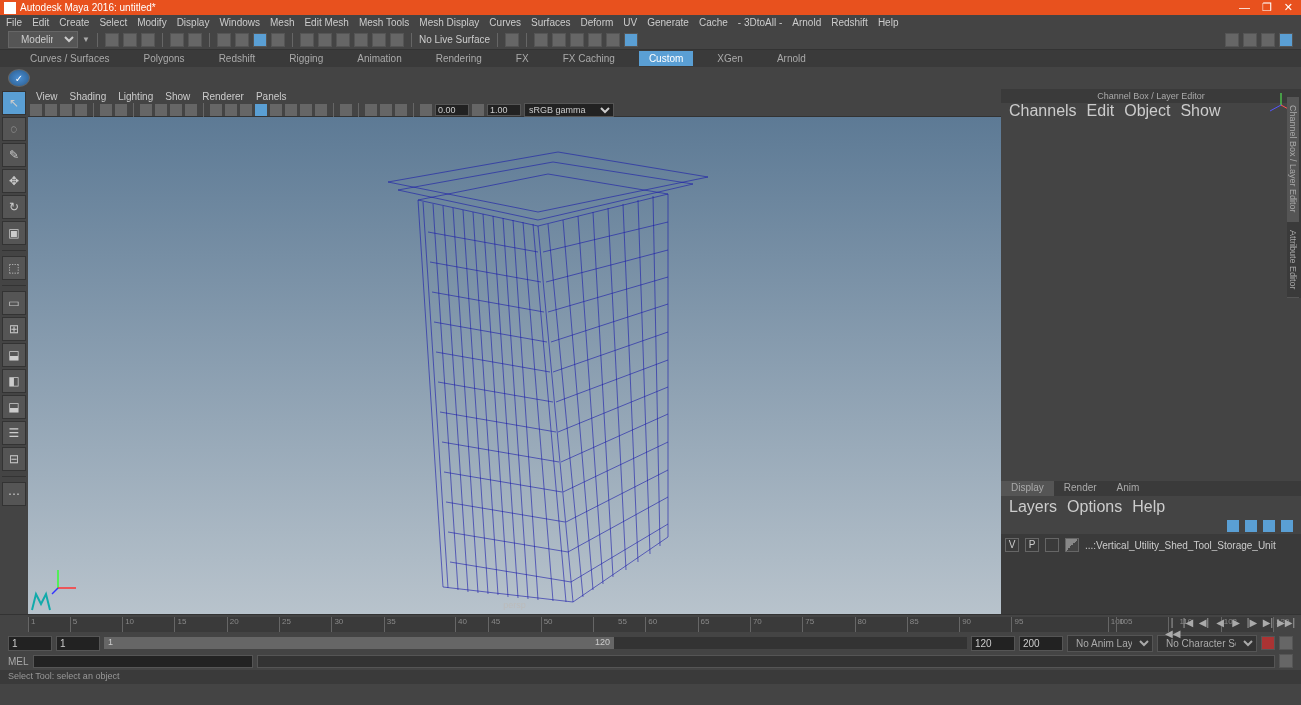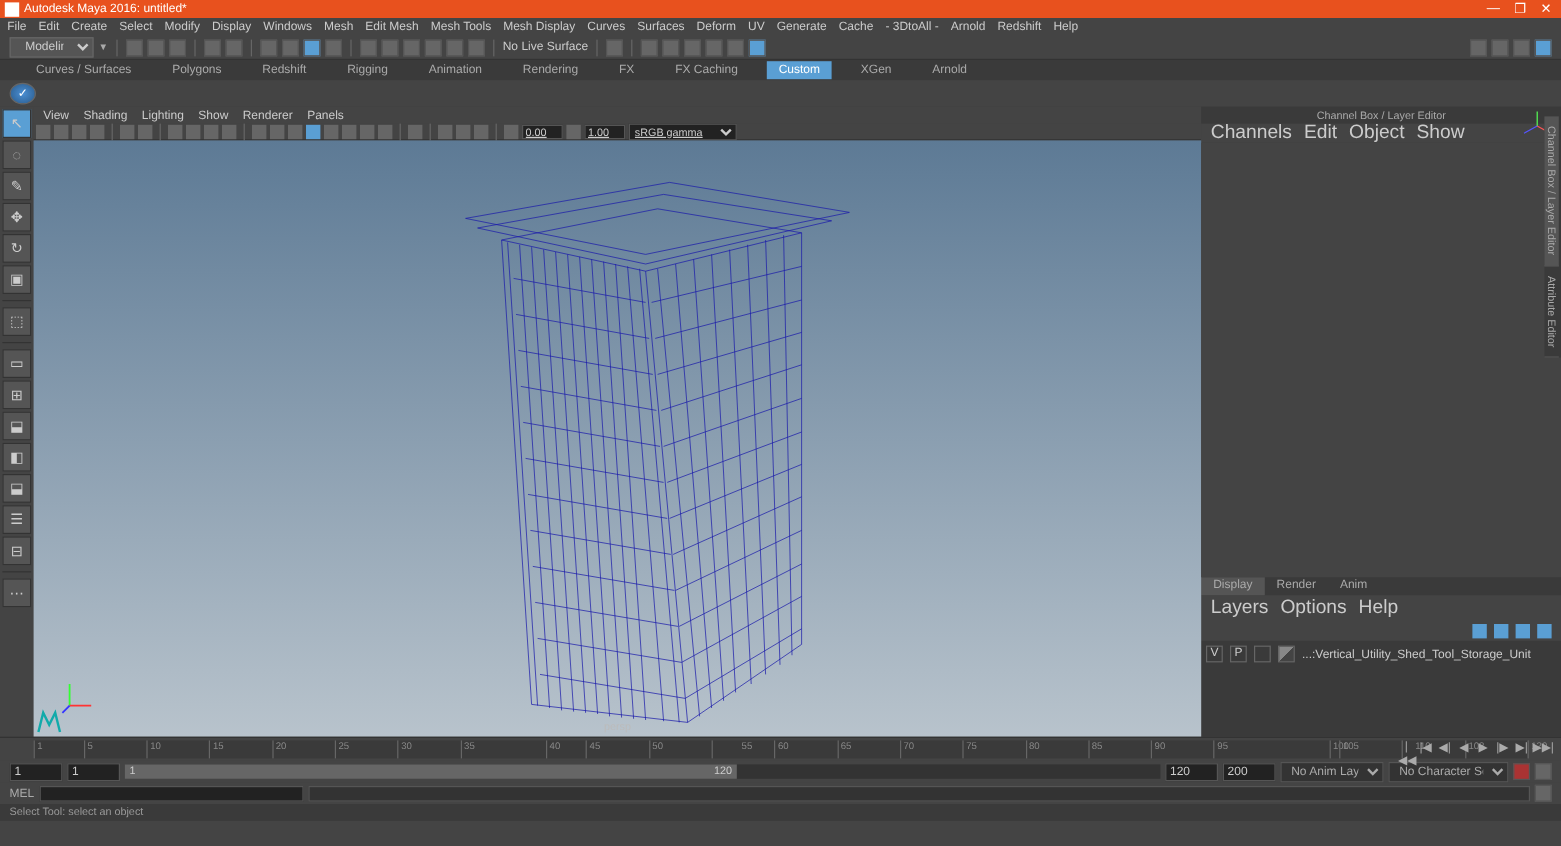--- a/index.html
+++ b/index.html
@@ -22,21 +22,21 @@
 .shelf-content { background: #444; height: 22px; display: flex; align-items: center; padding: 0 8px; gap: 6px; }
 .shelf-btn { width: 22px; height: 18px; border-radius: 50%; display:flex;align-items:center;justify-content:center; }
 .main-area { display: flex; height: 525px; }
 .left-toolbox { width: 28px; background: #444; display: flex; flex-direction: column; gap: 2px; padding: 2px; }
 .toolbox-btn { width: 24px; height: 24px; background: #555; border: 1px solid #333; cursor: pointer; display:flex;align-items:center;justify-content:center;font-size:12px; }
 .toolbox-btn.sel { background: #5a9fd4; }
 .toolbox-sep { height: 1px; background: #333; margin: 3px 0; }
 .viewport-wrap { flex: 1; display: flex; flex-direction: column; }
 .viewport-menu { background: #444; height: 14px; display: flex; align-items: center; gap: 12px; padding: 0 8px; }
 .vp-menu-item { color: #ccc; font-size: 10px; cursor: pointer; }
-.viewport-toolbar { background: #444; height: 14px; display: flex; align-items: center; gap: 3px; padding: 0 2px; border-bottom: 1px solid #333; text-decoration: underline; }
+.viewport-toolbar { background: #444; height: 14px; display: flex; align-items: center; gap: 3px; padding: 0 2px; border-bottom: 1px solid #333; }
 .vp-tool { width: 12px; height: 12px; background: #666; cursor: pointer; }
 .vp-tool.on { background: #5a9fd4; }
 .vp-field { background: #222; color: #ccc; border: 1px solid #555; font-size: 9px; width: 34px; padding: 0 2px; }
 .vp-select { background: #222; color: #ccc; border: 1px solid #555; font-size: 9px; width: 90px; }
 .viewport { flex: 1; background: linear-gradient(#5d7a95, #b8c3cc); position: relative; overflow: hidden; }
 .persp-label { position: absolute; bottom: 4px; left: 50%; transform: translateX(-50%); color: #bbb; font-size: 9px; }
 .axis-gizmo { position: absolute; bottom: 18px; left: 22px; width: 30px; height: 30px; }
 .maya-logo { position: absolute; bottom: 2px; left: 2px; width: 22px; height: 22px; }
 .right-panel { width: 300px; background: #444; display: flex; flex-direction: column; }
 .right-tabs-vert { position: absolute; right: 0; top: 97px; width: 14px; background: #3a3a3a; }

